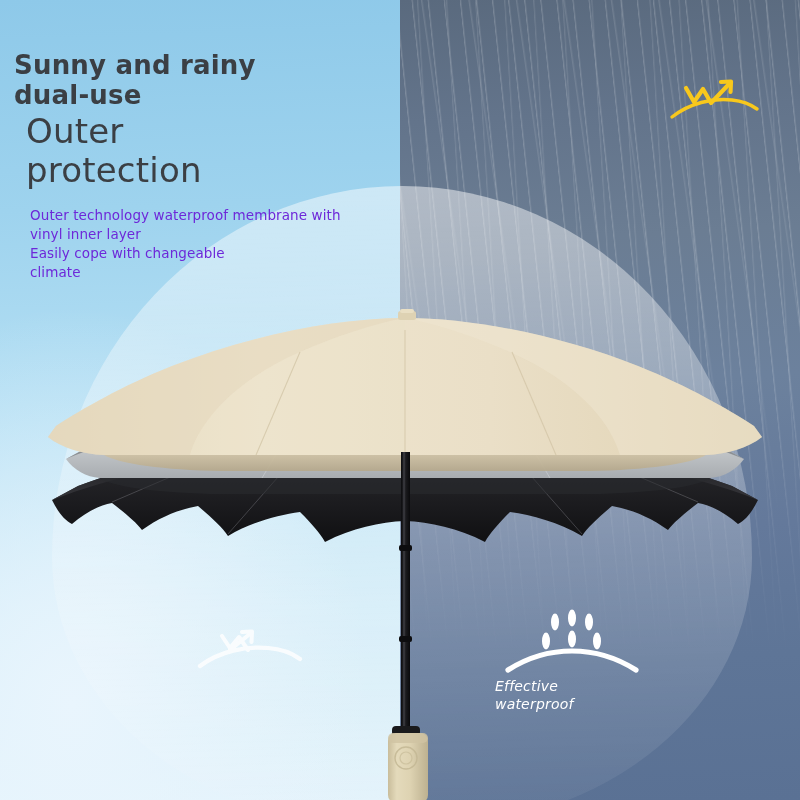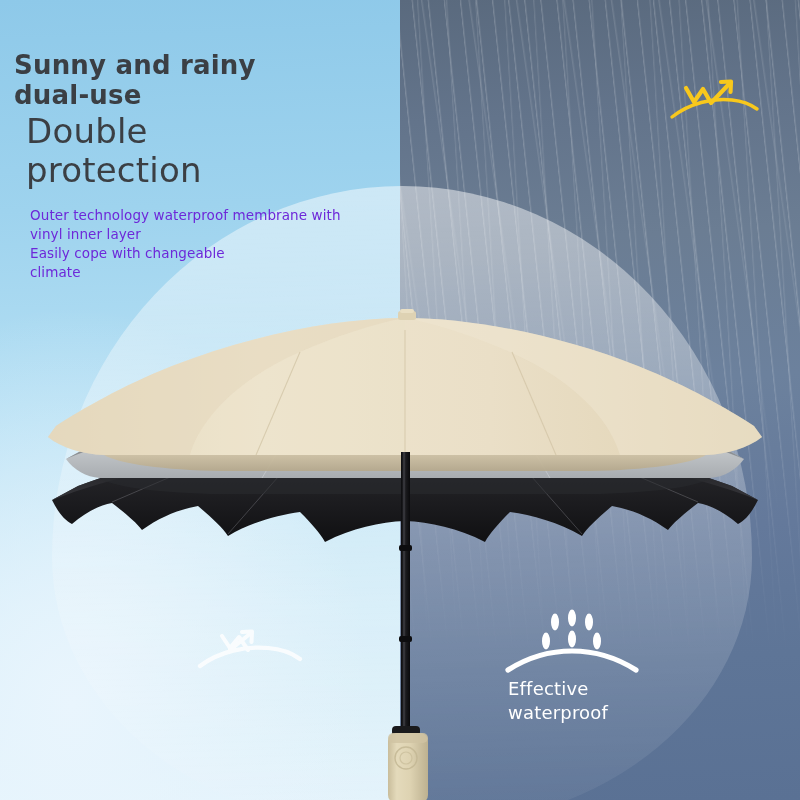--- a/index.html
+++ b/index.html
@@ -117,27 +117,28 @@
   }
 
   
   .badge { position: absolute; }
   #badge-sun { left: 664px; top: 62px; width: 100px; height: 72px; }
   #badge-uv  { left: 196px; top: 614px; width: 110px; height: 72px; }
   #badge-waterproof { left: 496px; top: 608px; width: 150px; height: 110px; }
 
   .badge-label {
     position: absolute;
-    left: 508px; top: 677px;
+    left: 495px; top: 677px;
     width: 140px;
     color: #ffffff;
-    font-size: 18px;
+    font-size: 14px;
     line-height: 1.32;
     white-space: pre-line;
     letter-spacing: .2px;
+    font-style: italic;
   }
 
   
   #umbrella {
     position: absolute;
     left: 0; top: 0;
     width: 800px; height: 800px;
     pointer-events: none;
   }
 </style>
@@ -311,21 +312,21 @@
       <rect x="388" y="733" width="40" height="70" rx="8" fill="url(#gHandle)"></rect>
       <rect x="388" y="733" width="40" height="10" rx="5" fill="#cfc3a2" opacity=".8"></rect>
       <circle cx="406" cy="758" r="11" fill="none" stroke="#c3b794" stroke-width="1.4" opacity=".85"></circle>
       <circle cx="406" cy="758" r="6" fill="none" stroke="#c8bc99" stroke-width="1.2" opacity=".7"></circle>
     </g>
   </svg>
 
   <div class="headline" id="headline-1">Sunny and rainy
 dual-use</div>
 
-  <div class="headline" id="headline-2">Double
+  <div class="headline" id="headline-2">Outer
 protection</div>
 
   <div id="subcopy">Outer technology waterproof membrane with
 vinyl inner layer
 Easily cope with changeable
 climate</div>
 
   <div class="badge" id="badge-sun">
     <svg width="100" height="72" viewBox="0 0 100 72">
       <g fill="none" stroke="#f8c81c" stroke-width="4.2" stroke-linecap="round" stroke-linejoin="round">

